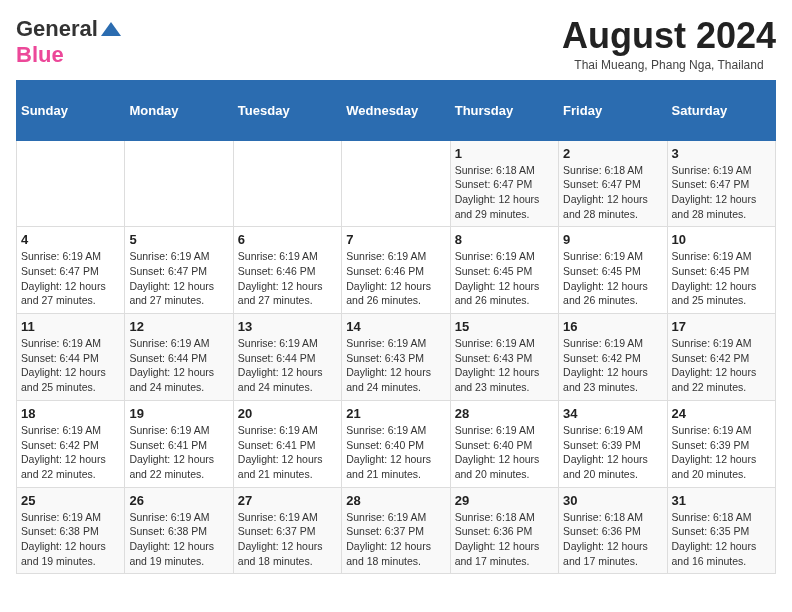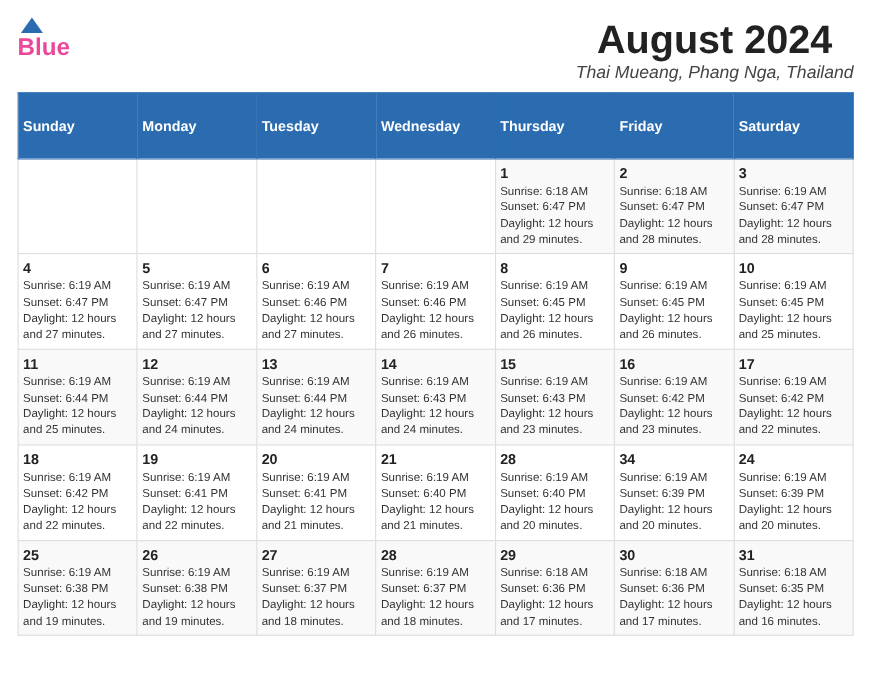--- a/index.html
+++ b/index.html
@@ -24,24 +24,23 @@
     .title-area {
       text-align: center;
     }
     .month-year {
       font-size: 36px;
       font-weight: bold;
       color: #222;
       line-height: 1.1;
     }
     .location {
-      font-size: 16px;
+      font-size: 12px;
       color: #444;
       margin-top: 2px;
-      font-style: italic;
     }
     .calendar-table {
       width: 100%;
       border-collapse: collapse;
       font-size: 11px;
     }
     .calendar-table thead tr {
       background: #2b6cb0;
       color: #fff;
     }
@@ -95,20 +94,21 @@
       margin-left: 3px;
       vertical-align: middle;
     }
   </style>
 </head>
 <body>
 
 <div class="header-area">
   <div class="logo">
     <div class="logo-top-line">
+      <span style="font-size:22px;font-weight:bold;color:#333;">General</span>
       <span class="blue-triangle"></span>
     </div>
     <span style="font-size:22px;font-weight:bold;color:#ec4899;">Blue</span>
   </div>
   <div class="title-area">
     <div class="month-year">August 2024</div>
     <div class="location">Thai Mueang, Phang Nga, Thailand</div>
   </div>
 </div>
 

